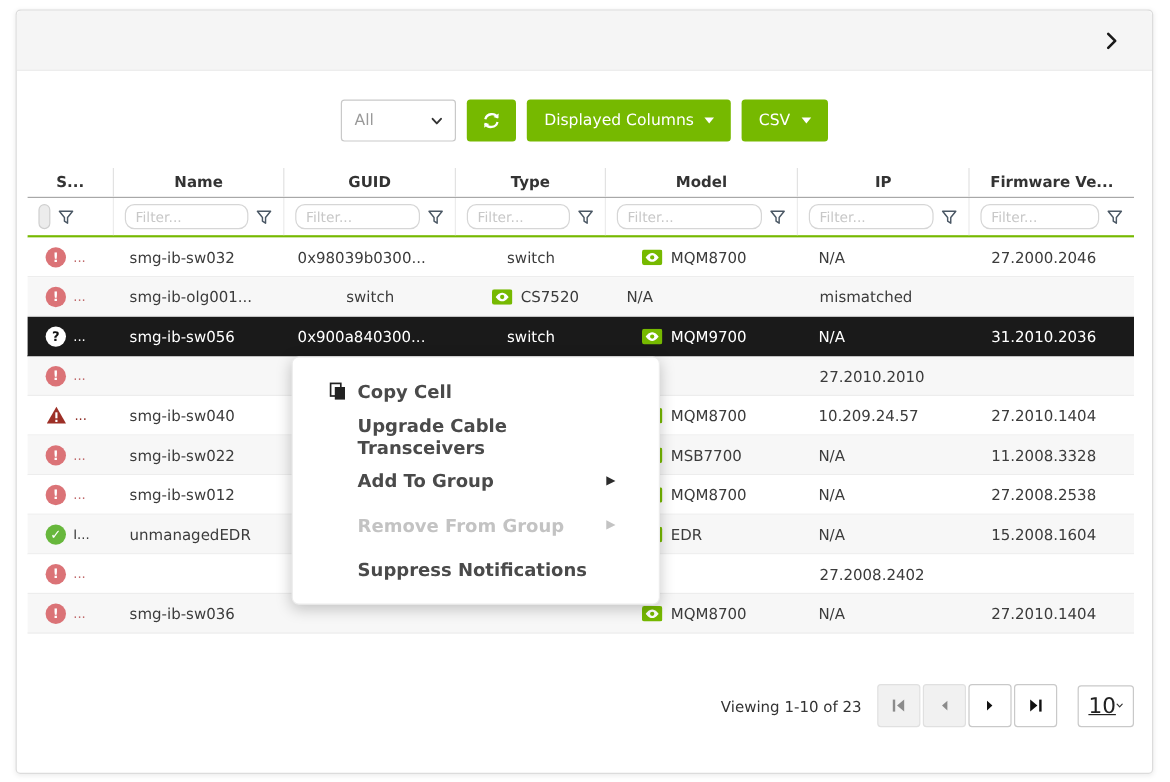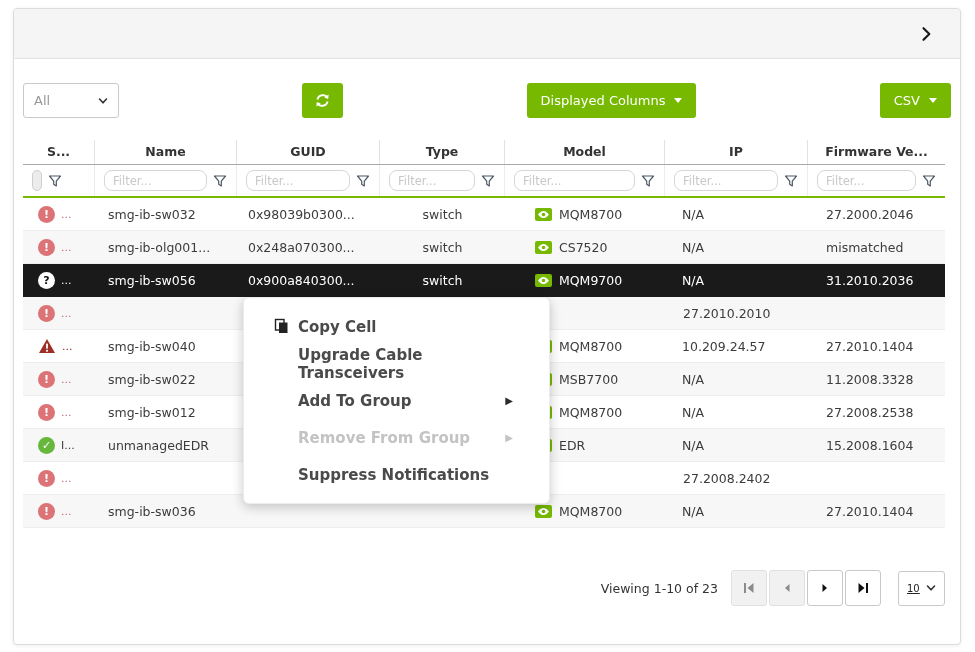--- a/index.html
+++ b/index.html
@@ -7,21 +7,21 @@
   .page { position:relative; width:975px; height:652px; background:#fff; overflow:hidden; }
 
   .card { position:absolute; left:13px; top:8px; width:948px; height:637px;
           background:#fff; border:1px solid #dcdcdc; border-radius:4px;
           box-shadow:0 1px 4px rgba(0,0,0,0.07); }
   .card-header { height:50px; background:#f5f5f5; border-bottom:1px solid #e3e3e3;
                  border-radius:4px 4px 0 0; position:relative; }
   .collapse-chevron { position:absolute; right:24px; top:15px; width:20px; height:20px; cursor:pointer; }
 
   .card-body { padding:0 9px; }
-  .toolbar { margin-top:24px; display:flex; justify-content:space-between; align-items:center; gap:9px; height:35px; }
+  .toolbar { margin-top:24px; display:flex; justify-content:center; align-items:center; gap:9px; height:35px; }
   .select { height:35px; background:#fff; border:1px solid #c9c9c9; border-radius:3px;
             display:flex; align-items:center; justify-content:space-between; padding:0 10px;
             font-size:13px; color:#999; cursor:pointer; }
   .select.scope { width:96px; }
   .btn-green { height:35px; background:#76b900; color:#fff; border:none; border-radius:3px;
                font-family:inherit; font-size:13px; display:flex; align-items:center; gap:9px;
                padding:0 14px; cursor:pointer; }
   .btn-green.icon-only { width:41px; justify-content:center; padding:0; }
   .caret-down { width:0; height:0; border-left:4px solid transparent; border-right:4px solid transparent;
                 border-top:5px solid #fff; display:inline-block; }
@@ -80,21 +80,21 @@
 
   
   .pager { margin-top:42px; display:flex; justify-content:flex-end; align-items:center; padding-right:6px; }
   .viewing { font-size:12.5px; color:#333; margin-right:13px; }
   .viewing b { font-weight:normal; }
   .pbtns { display:flex; gap:2px; }
   .pbtn { width:36px; height:36px; background:#fff; border:1px solid #c9c9c9; border-radius:3px;
           display:flex; align-items:center; justify-content:center; cursor:pointer; }
   .pbtn.disabled { background:#f1f1f1; border-color:#e0e0e0; cursor:default; }
   .pbtn.disabled svg { opacity:0.45; }
-  .select.psize { width:47px; margin-left:17px; color:#222; padding:0 8px; font-size:10px;text-decoration:underline; }
+  .select.psize { width:47px; margin-left:17px; color:#222; padding:0 8px; font-size:18px;text-decoration:underline; }
 </style>
 </head>
 <body>
 
 <div class="page">
   <div class="card">
 
     <div class="card-header">
       <svg class="collapse-chevron" viewBox="0 0 24 24" fill="none">
         <path d="M9 5 L16 12 L9 19" stroke="#1a1a1a" stroke-width="2.6" stroke-linecap="round" stroke-linejoin="round"></path>
@@ -200,21 +200,20 @@
               </div>
               <div class="cell c-ip">N/A</div>
               <div class="cell c-fw">27.2000.2046</div>
             </div>
             <div class="trow drow alt">
               <div class="cell c-status">
                 <span class="sicon error">!</span>
                 <span class="stext error">...</span>
               </div>
               <div class="cell c-name">smg-ib-olg001...</div>
-              <div class="cell c-guid">0x248a070300...</div>
               <div class="cell c-type">switch</div>
               <div class="cell c-model">
                 <svg width="17" height="13" viewBox="0 0 17 13">
                   <rect width="17" height="13" rx="2" fill="#76b900"></rect>
                   <path fill-rule="evenodd" fill="#fff" d="M8.5 2.9 C5.4 2.9 3.1 6.5 3.1 6.5 C3.1 6.5 5.4 10.1 8.5 10.1 C11.6 10.1 13.9 6.5 13.9 6.5 C13.9 6.5 11.6 2.9 8.5 2.9 Z M8.5 4.7 A1.8 1.8 0 1 1 8.5 8.3 A1.8 1.8 0 1 1 8.5 4.7 Z"></path>
                 </svg>
                 <span>CS7520</span>
               </div>
               <div class="cell c-ip">N/A</div>
               <div class="cell c-fw">mismatched</div>

